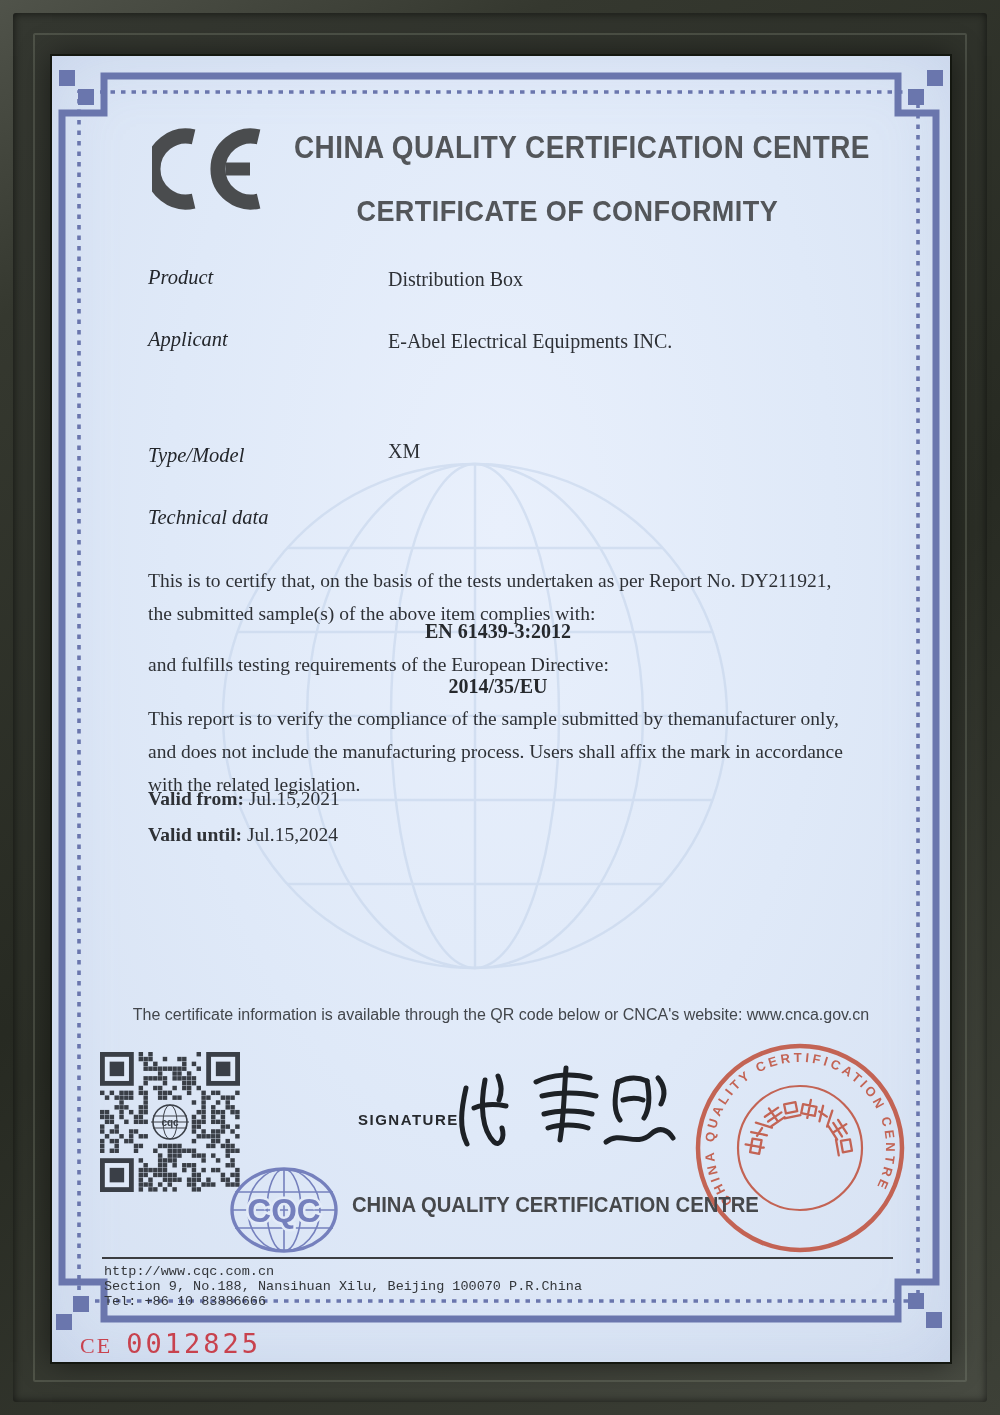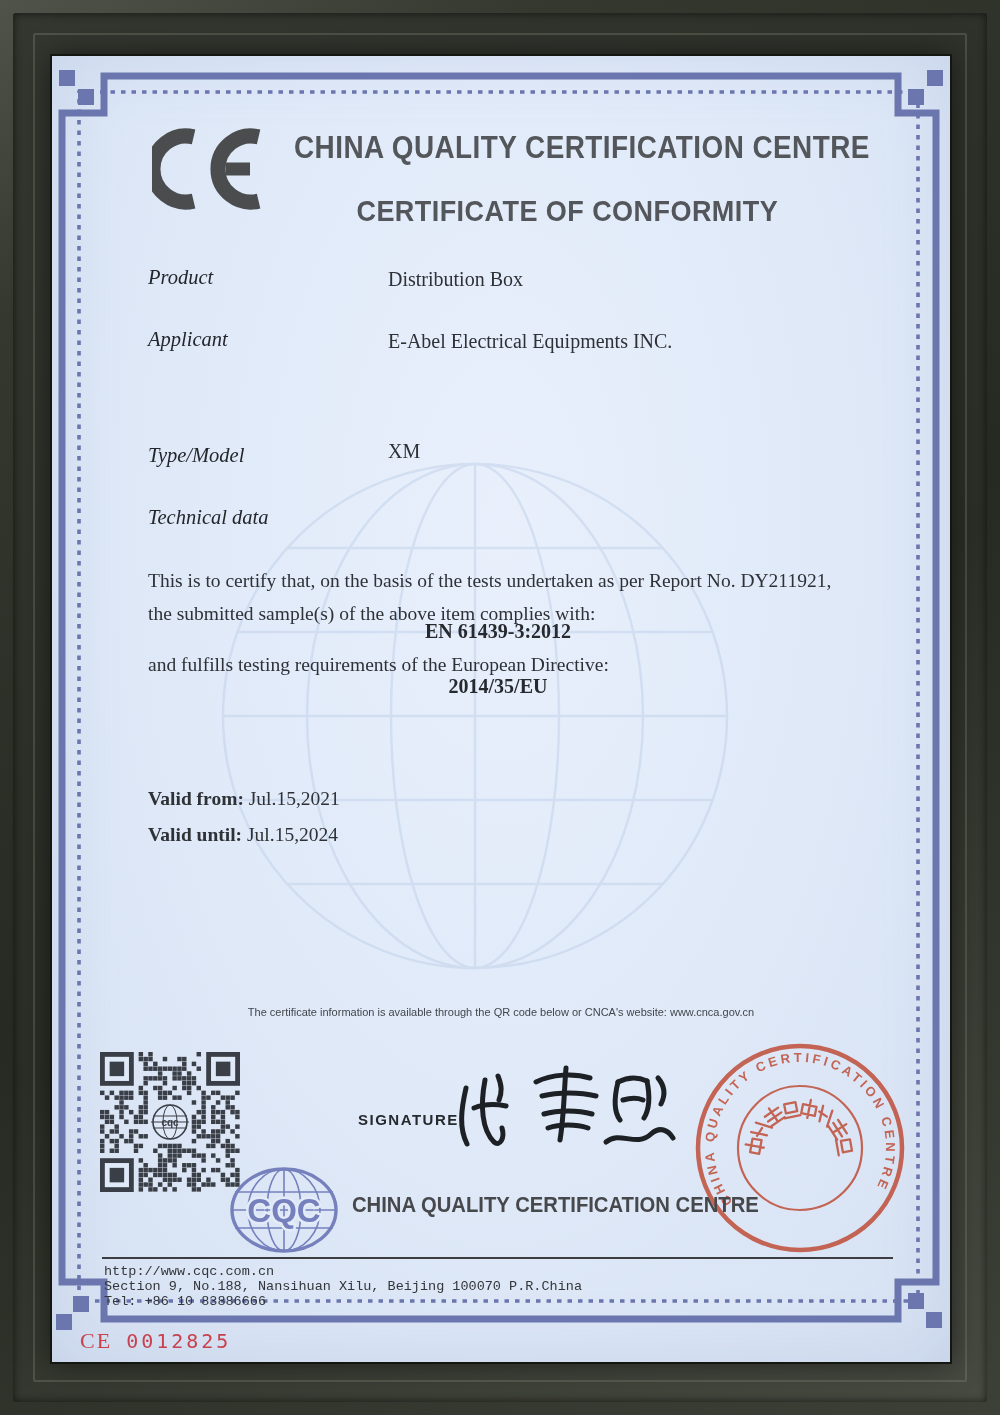--- a/index.html
+++ b/index.html
@@ -32,34 +32,34 @@
   .flabel{position:absolute;left:96px;font-style:italic;font-weight:normal;
     font-size:20.5px;color:#23262b;}
   .fvalue{position:absolute;left:308px;font-size:20px;color:#2e3136;line-height:34px;margin-left:28px;}
   .body-text{position:absolute;left:96px;width:700px;font-size:19.5px;
     color:#2e3136;line-height:33px;}
   .cline{position:absolute;left:96px;width:700px;text-align:center;
     font-size:20px;font-weight:bold;color:#26292d;}
   .vlabel{font-weight:bold;}
   
   .qrnote{position:absolute;top:950px;left:0;width:898px;text-align:center;
-    font-family:"Liberation Sans",sans-serif;font-size:11px;color:#42464b;}
+    font-family:"Liberation Sans",sans-serif;font-size:16px;color:#42464b;}
   .sig-label{position:absolute;top:1055px;left:306px;
     font-family:"Liberation Sans",sans-serif;font-weight:bold;font-size:15px;
     letter-spacing:1.5px;color:#26292d;}
   .cqc-text{position:absolute;top:1136px;left:300px;width:400px;
     font-family:"Liberation Sans",sans-serif;font-weight:bold;font-size:22.5px;
     color:#46484b;white-space:nowrap;transform:scaleX(.90);transform-origin:left center;}
   .rule{position:absolute;top:1201px;left:50px;width:791px;height:2px;background:#3b3d40;}
   .footer{position:absolute;top:1208px;left:52px;width:788px;display:flex;
     justify-content:space-between;font-family:"Liberation Mono",monospace;
     font-size:13.5px;color:#33363a;white-space:nowrap;flex-direction:column;}
   .serial{position:absolute;top:1272px;left:28px;color:#c8424e;white-space:nowrap;}
   .serial .pfx{font-size:22px;letter-spacing:2px;font-family:"Liberation Serif",serif;}
-  .serial .num{font-size:20px;letter-spacing:3px;font-family:"DejaVu Sans Mono",monospace;margin-left:10px;margin-top:36px;}
+  .serial .num{font-size:27px;letter-spacing:3px;font-family:"DejaVu Sans Mono",monospace;margin-left:10px;margin-top:36px;}
   .stamp{position:absolute;left:638px;top:982px;opacity:.88;}
   .wm{position:absolute;inset:0;opacity:.55;pointer-events:none;}
 </style>
 </head>
 <body>
 
 <div class="page">
   <div class="frame-a"></div>
   <div class="frame-b"></div>
   <div class="frame-line"></div>
@@ -114,20 +114,21 @@
 
     <div class="flabel" style="top:388px">Type/Model</div>
     <div class="fvalue" style="top:378px">XM</div>
 
     <div class="flabel" style="top:450px">Technical data</div>
 
     <div class="body-text" style="top:508px">This is to certify that, on the basis of the tests undertaken as per Report No. DY211921, the submitted sample(s) of the above item complies with:</div>
     <div class="cline" style="top:564px">EN 61439-3:2012</div>
     <div class="body-text" style="top:592px">and fulfills testing requirements of the European Directive:</div>
     <div class="cline" style="top:619px">2014/35/EU</div>
+    <div class="body-text" style="top:646px">This report is to verify the compliance of the sample submitted by themanufacturer only, and does not include the manufacturing process. Users shall affix the mark in accordance with the related legislation.</div>
 
     <div class="body-text" style="top:726px">
       <span class="vlabel">Valid from:</span>
       <span>Jul.15,2021</span>
     </div>
     <div class="body-text" style="top:762px">
       <span class="vlabel">Valid until:</span>
       <span>Jul.15,2024</span>
     </div>
 

